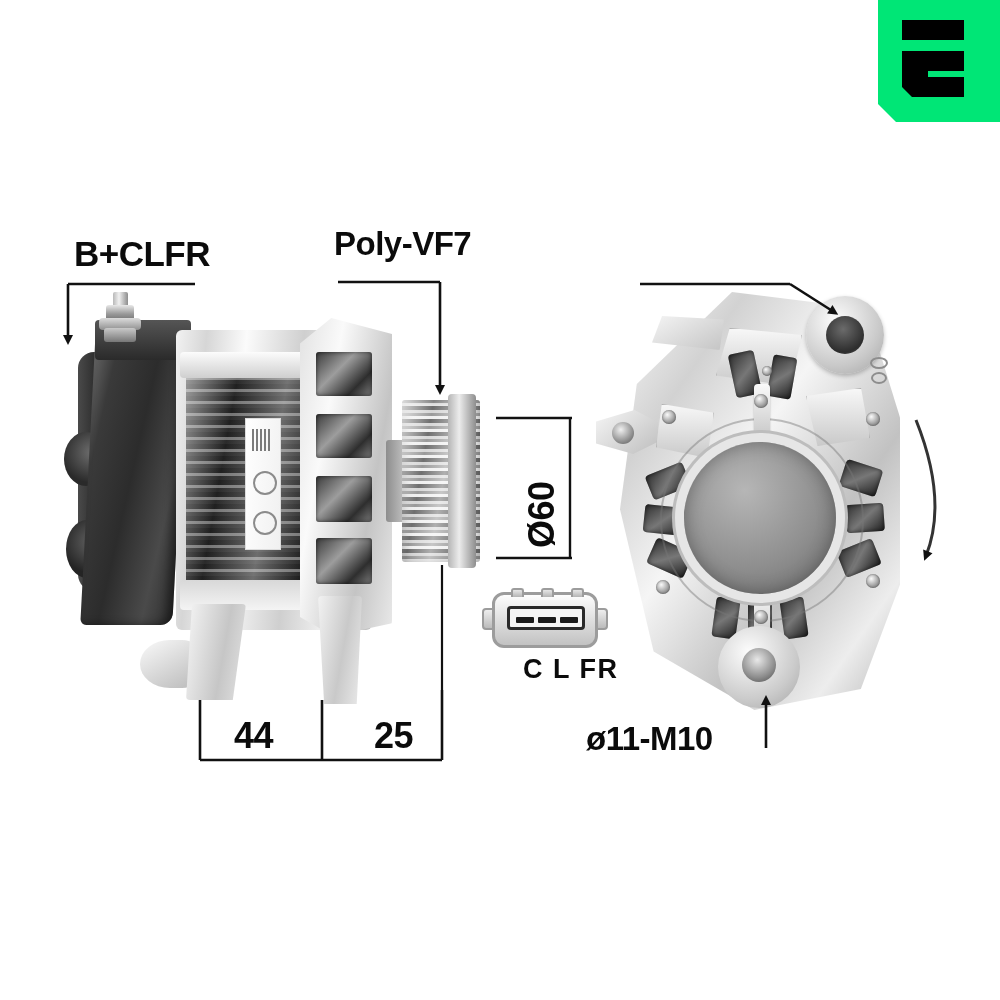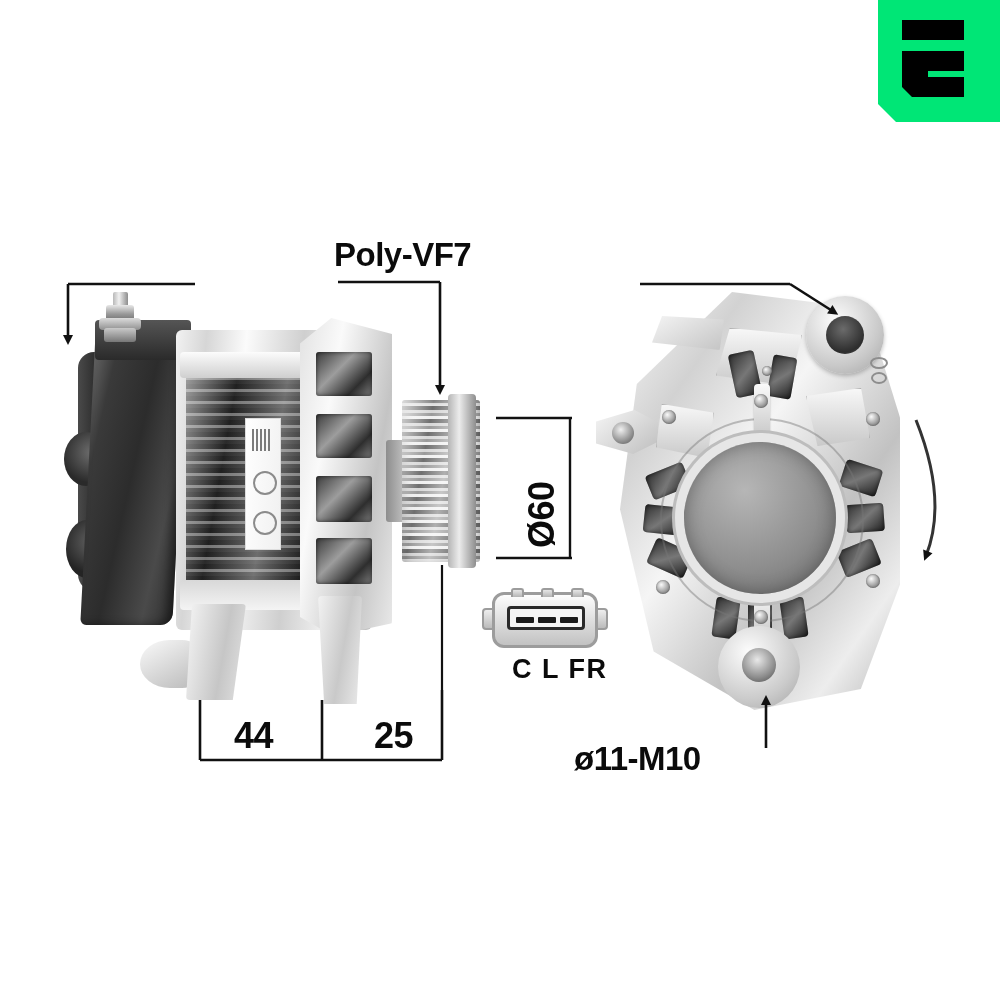--- a/index.html
+++ b/index.html
@@ -331,27 +331,28 @@
       <path d="M322,700 L322,760" stroke="#111" stroke-width="2.6" fill="none"></path>
       <path d="M442,690 L442,760" stroke="#111" stroke-width="2.6" fill="none"></path>
       <path d="M200,760 L442,760" stroke="#111" stroke-width="2.6" fill="none"></path>
     </g>
 
     <g>
       <path d="M916,420 Q948,500 926,556" stroke="#333" stroke-width="3" fill="none" marker-end="url(#ah)"></path>
     </g>
   </svg>
 
-
-  <div class="lbl lbl-md" style="left:334px;top:238px;text-align:center;">Poly-VF7</div>
-
-
-  <div class="lbl lbl-md" style="left:574px;top:722px;margin-top:20px;">ø11-M10</div>
+  <div class="lbl lbl-lg" style="left:74px;top:236px;">B+CLFR</div>
+
+  <div class="lbl lbl-md" style="left:334px;top:227px;text-align:center;">Poly-VF7</div>
+
+
+  <div class="lbl lbl-md" style="left:586px;top:722px;">ø11-M10</div>
 
   <div class="lbl lbl-dim rot90" style="left:524px;top:548px;">Ø60</div>
 
-  <div class="lbl lbl-conn" style="left:512px;top:656px;">C L FR</div>
+  <div class="lbl lbl-conn" style="left:523px;top:656px;">C L FR</div>
 
   <div class="lbl lbl-dim" style="left:234px;top:718px;">44</div>
 
   <div class="lbl lbl-dim" style="left:374px;top:718px;">25</div>
 
 </div>
 
 </body></html>

